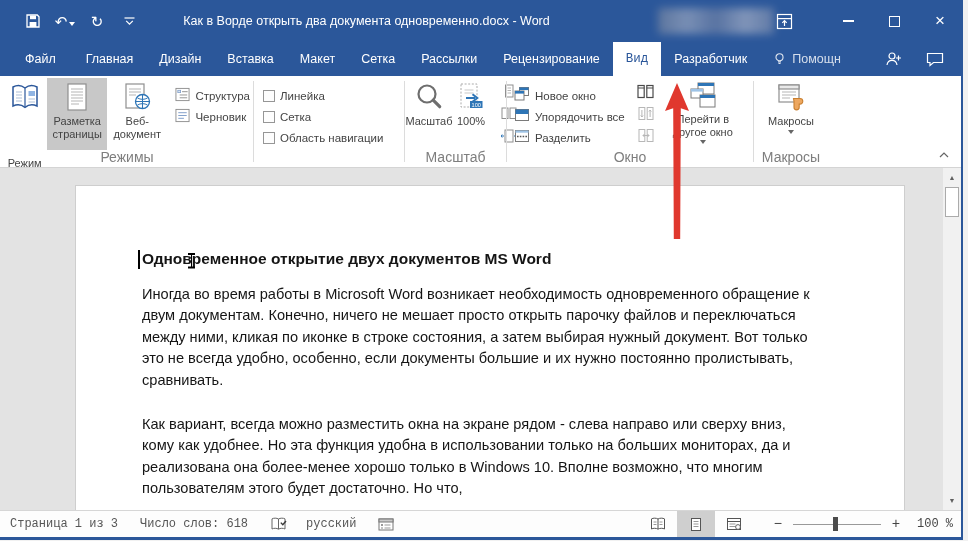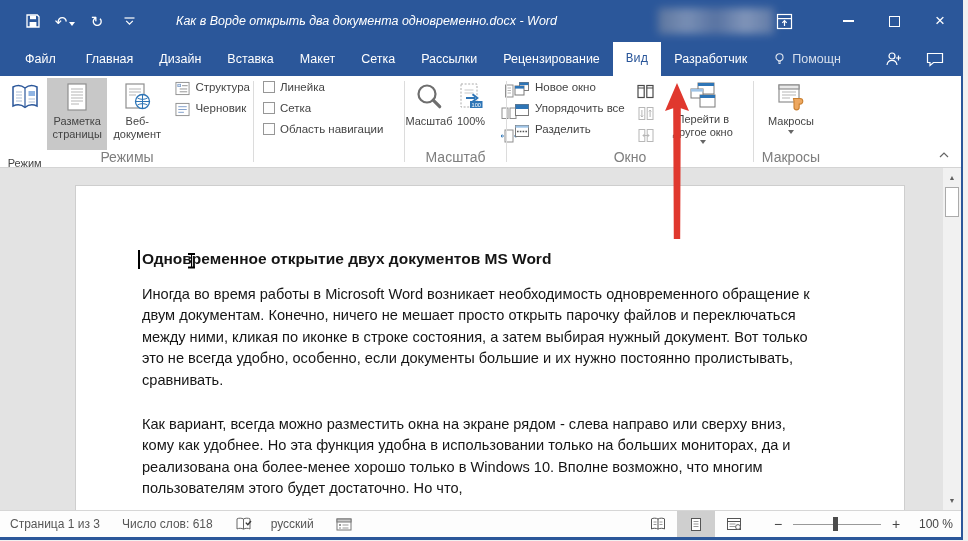--- a/index.html
+++ b/index.html
@@ -7,21 +7,21 @@
   body { background:#f1f1f1; font-family:"Liberation Sans", sans-serif; position:relative; overflow:hidden; -webkit-font-smoothing:antialiased; }
   .window { position:absolute; left:0; top:0; width:963px; height:540px; background:#fff; }
 
   
   .titlebar { position:relative; height:42px; background:#2b579a; display:flex; align-items:center; color:#fff; }
   .qat { display:flex; align-items:center; padding-left:18px; gap:2px; z-index:2; }
   .qat-btn { width:30px; height:30px; display:flex; align-items:center; justify-content:center; color:#fff; }
   .glyph { font-size:15px; line-height:1; }
   .undo-caret { width:0; height:0; border-left:3px solid transparent; border-right:3px solid transparent; border-top:4px solid #fff; margin-left:2px; margin-top:6px; }
   .win-title { position:absolute; left:0; right:0; top:0; height:42px; display:flex; align-items:center; justify-content:center; font-size:12.5px; color:#fff; pointer-events:none; }
-  .win-title span { transform:translateX(-115px);font-style:italic; }
+  .win-title span { transform:translateX(-115px); }
   .redacted { position:absolute; left:658px; top:8px; width:116px; height:26px; background:linear-gradient(90deg,#62799f 0%,#8195b8 25%,#5d76a3 50%,#8a9cbd 75%,#667ea8 100%); filter:blur(4px); border-radius:2px; opacity:.9; }
   .controls { position:absolute; right:0; top:0; height:42px; display:flex; align-items:stretch; }
   .ctrl-btn { width:46px; display:flex; align-items:center; justify-content:center; color:#fff; }
   .ctrl-gap { width:18px; }
   .min-line { width:11px; height:1.5px; background:#fff; }
   .max-box { width:11px; height:11px; border:1.2px solid #fff; }
   .close-x { font-size:17px; font-weight:400; }
 
   
   .tabrow { height:34px; background:#2b579a; display:flex; align-items:stretch; padding-left:8px; }
@@ -35,21 +35,21 @@
   
   .ribbon { position:relative; height:92px; background:#fff; border-bottom:1px solid #d4d4d4; display:flex; align-items:stretch; padding-left:2px; }
   .group { display:flex; flex-direction:column; }
   .gc { flex:1; display:flex; align-items:flex-start; padding-top:2px; }
   .glabel { height:17px; font-size:14px; color:#7e7e7e; text-align:center; line-height:15px; }
   .vsep { width:1px; background:#dcdcdc; margin:5px 1px; }
   .bb { display:flex; flex-direction:column; align-items:center; padding:3px 3px 0 3px; font-size:11px; line-height:12.5px; color:#444; text-align:center; height:72px; }
   .bb svg { margin-bottom:2px; flex:none; }
   .bb.sel { background:#c8c8c8; }
   .smallcol { display:flex; flex-direction:column; padding-top:3px; }
-  .sb { display:flex; align-items:flex-start; gap:5px; font-size:11.5px; color:#444; height:21px; white-space:nowrap; padding:0 2px; }
+  .sb { display:flex; align-items:flex-end; gap:5px; font-size:11.5px; color:#444; height:21px; white-space:nowrap; padding:0 2px; }
   .cb { width:12px; height:12px; border:1px solid #969696; background:#fdfdfd; flex:none; }
   .iconcol { display:flex; flex-direction:column; gap:3px; padding-top:4px; margin-left:8px; }
   .ic-btn { width:22px; height:19px; display:flex; align-items:center; justify-content:center; }
   .dis { opacity:.42; }
   .caret-d { width:0; height:0; border-left:3.5px solid transparent; border-right:3.5px solid transparent; border-top:4px solid #666; display:inline-block; }
   .collapse-btn { position:absolute; right:10px; bottom:5px; width:18px; height:14px; display:flex; align-items:center; justify-content:center; }
 
   
   .docarea { position:relative; height:342px; background:#e3e3e3; overflow:hidden; }
   .page { position:absolute; left:75px; top:17px; width:830px; height:326px; background:#fff; border:1px solid #cecece; border-bottom:none; }
@@ -60,21 +60,21 @@
   .ibeam { position:absolute; left:45px; top:3px; width:9px; height:15px; }
   .ibeam:before { content:""; position:absolute; left:3.7px; top:0; width:1.5px; height:15px; background:#000; }
   .ibeam:after { content:""; position:absolute; left:1px; top:0; width:7px; height:1.5px; background:#000; box-shadow:0 13.5px 0 #000; }
 
   .vscroll { position:absolute; right:2px; top:0; width:18px; height:342px; background:#f1f1f1; }
   .scr-btn { position:absolute; left:0; width:18px; height:17px; display:flex; align-items:center; justify-content:center; color:#606060; font-size:7px; }
   .scr-up { top:1px; } .scr-down { bottom:1px; }
   .scr-thumb { position:absolute; left:2px; top:19px; width:14px; height:30px; background:#fff; border:1px solid #ababab; }
 
   
-  .statusbar { height:27px; background:#fdfdfd; border-top:1px solid #d6d6d6; display:flex; align-items:center; font-size:12px; color:#565656; padding-left:10px; }
+  .statusbar { height:27px; background:#fdfdfd; border-top:1px solid #d6d6d6; display:flex; align-items:center; font-size:12px; color:#565656; padding-left:10px;font-family:Liberation Mono, monospace; }
   .st-item { margin-right:22px; white-space:nowrap; }
   .st-icon { margin-right:18px; display:flex; align-items:center; }
   .st-right { margin-left:auto; display:flex; align-items:center; padding-right:10px; }
   .view-btn { width:38px; height:26px; display:flex; align-items:center; justify-content:center; }
   .view-btn.sel { background:#cfcfcf; }
   .zoom-ctl { display:flex; align-items:center; margin-left:14px; }
   .zoom-sign { width:22px; text-align:center; font-size:14px; color:#444; }
   .slider { position:relative; width:88px; height:14px; margin:0 4px; }
   .slider .track { position:absolute; left:0; right:0; top:6.5px; height:1.5px; background:#999; }
   .slider .tick { position:absolute; left:43px; top:3px; width:1.5px; height:8px; background:#999; }

